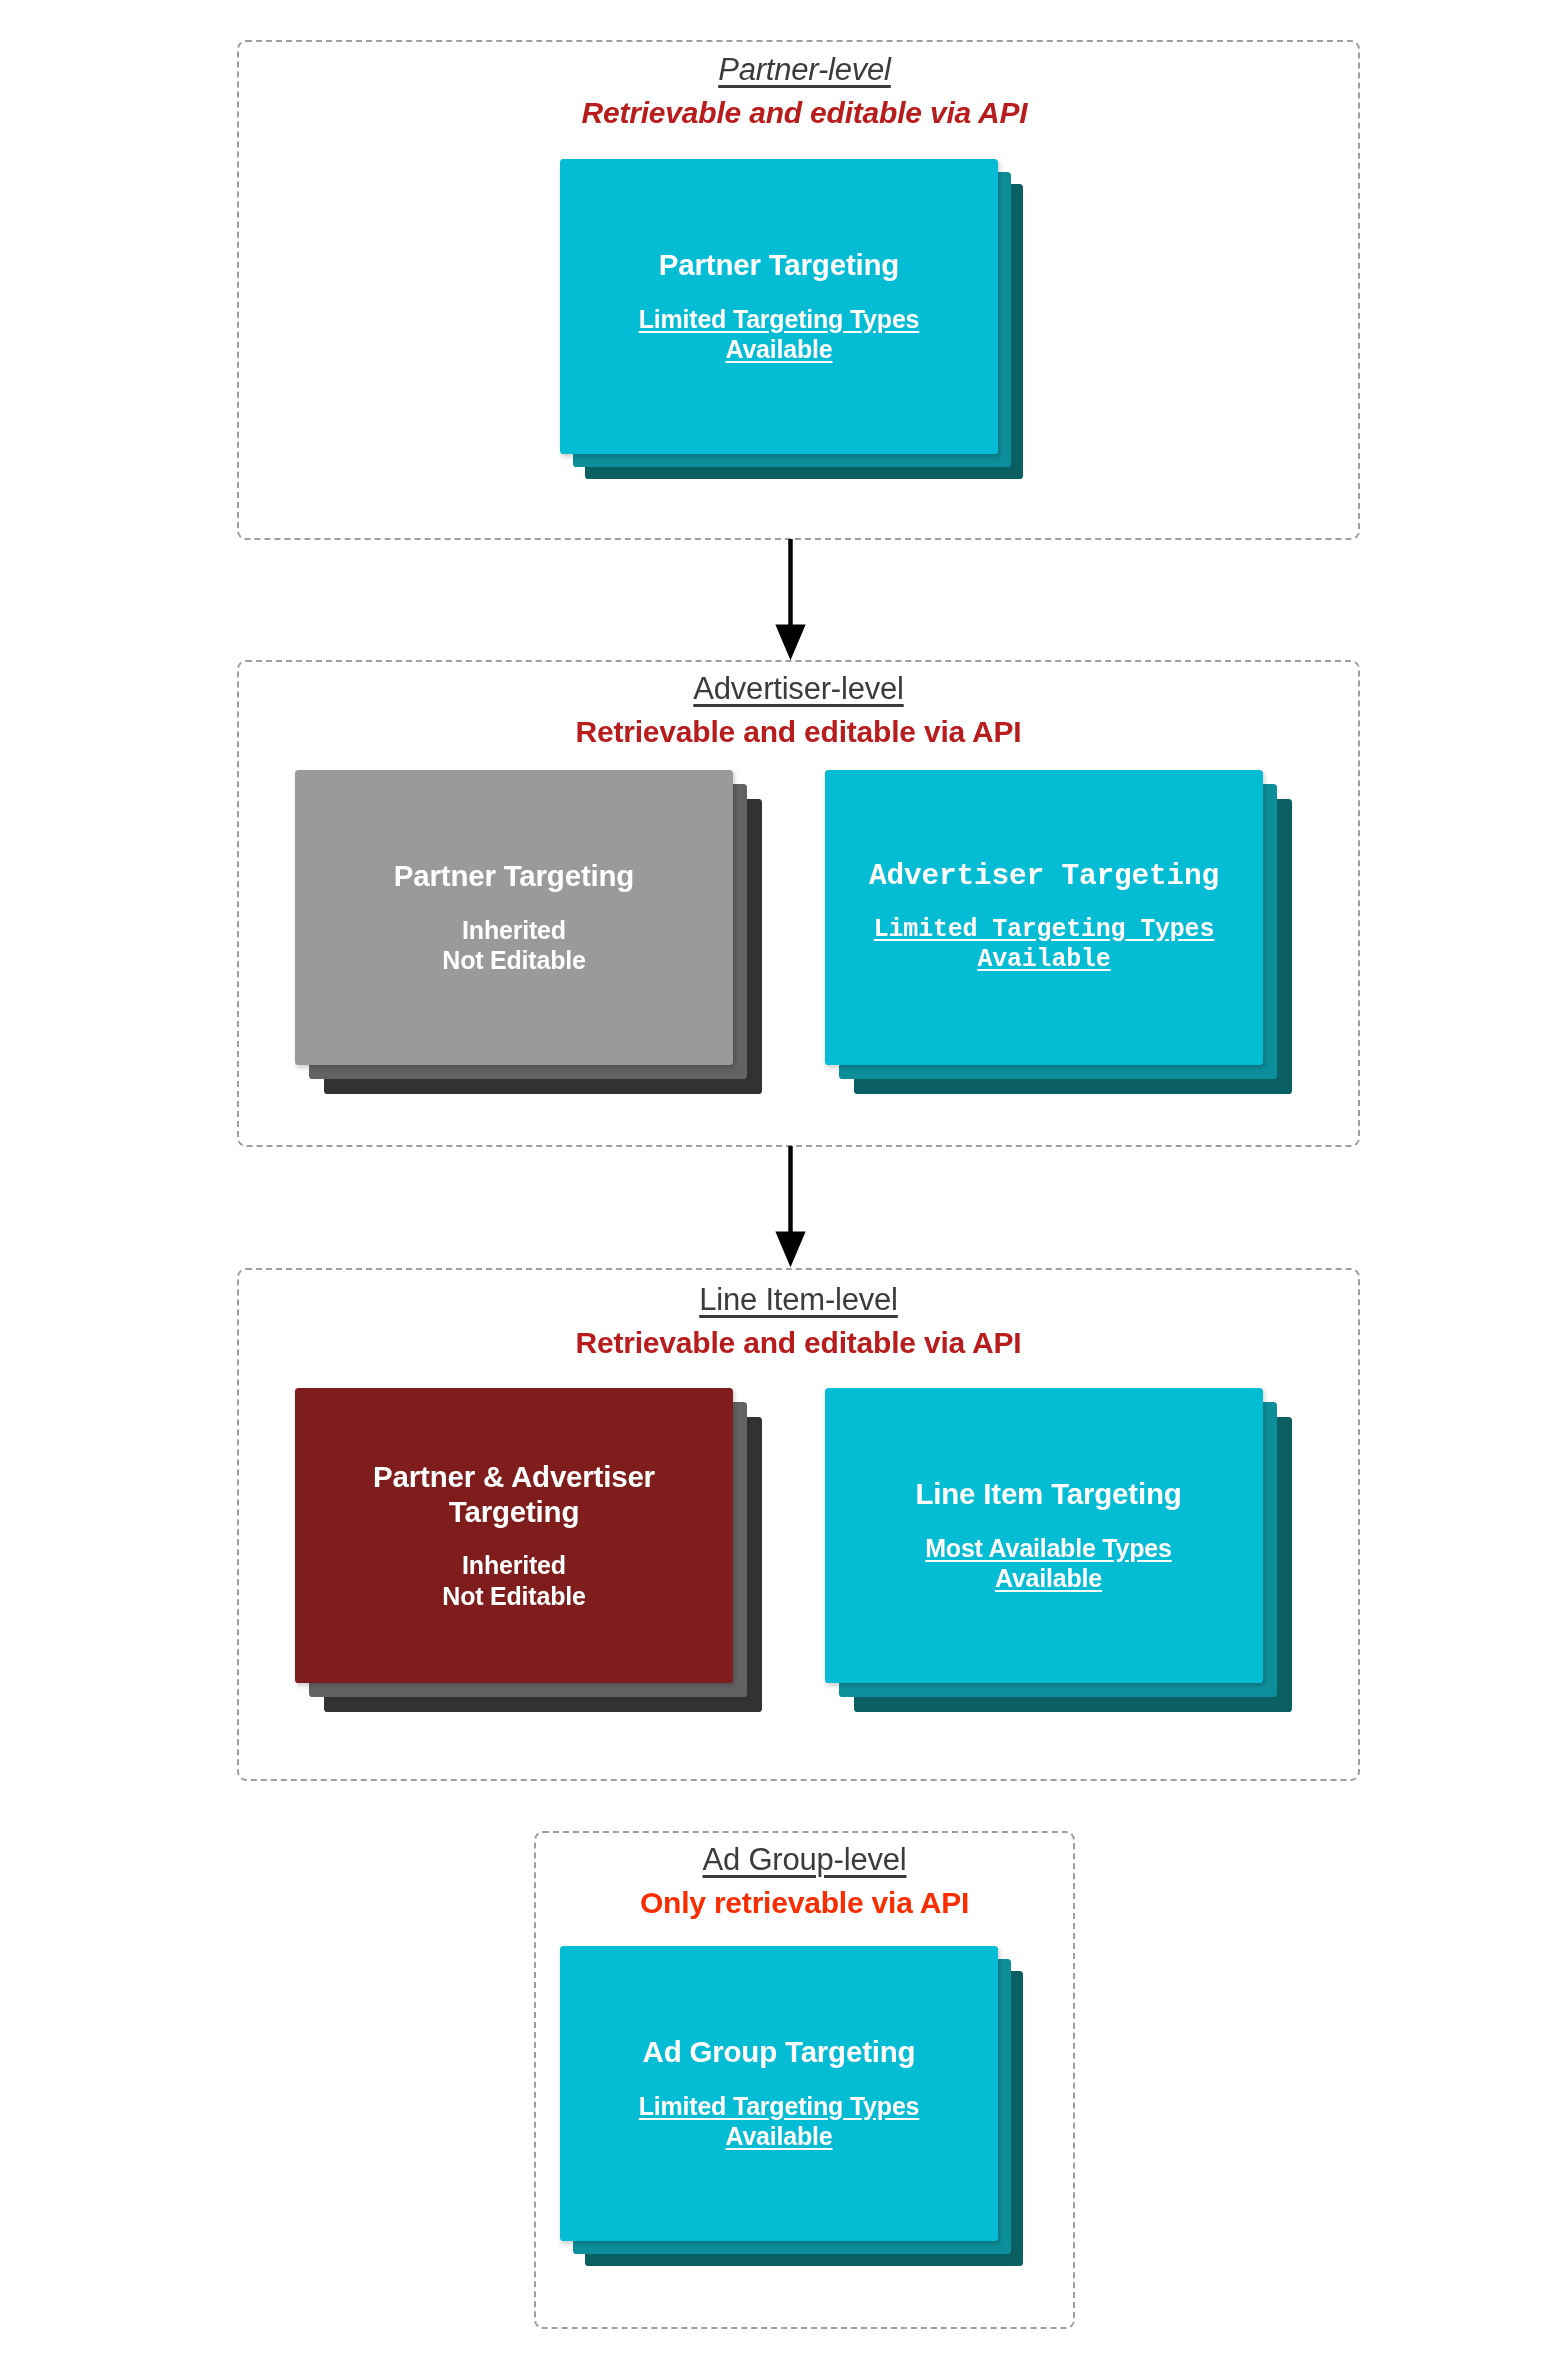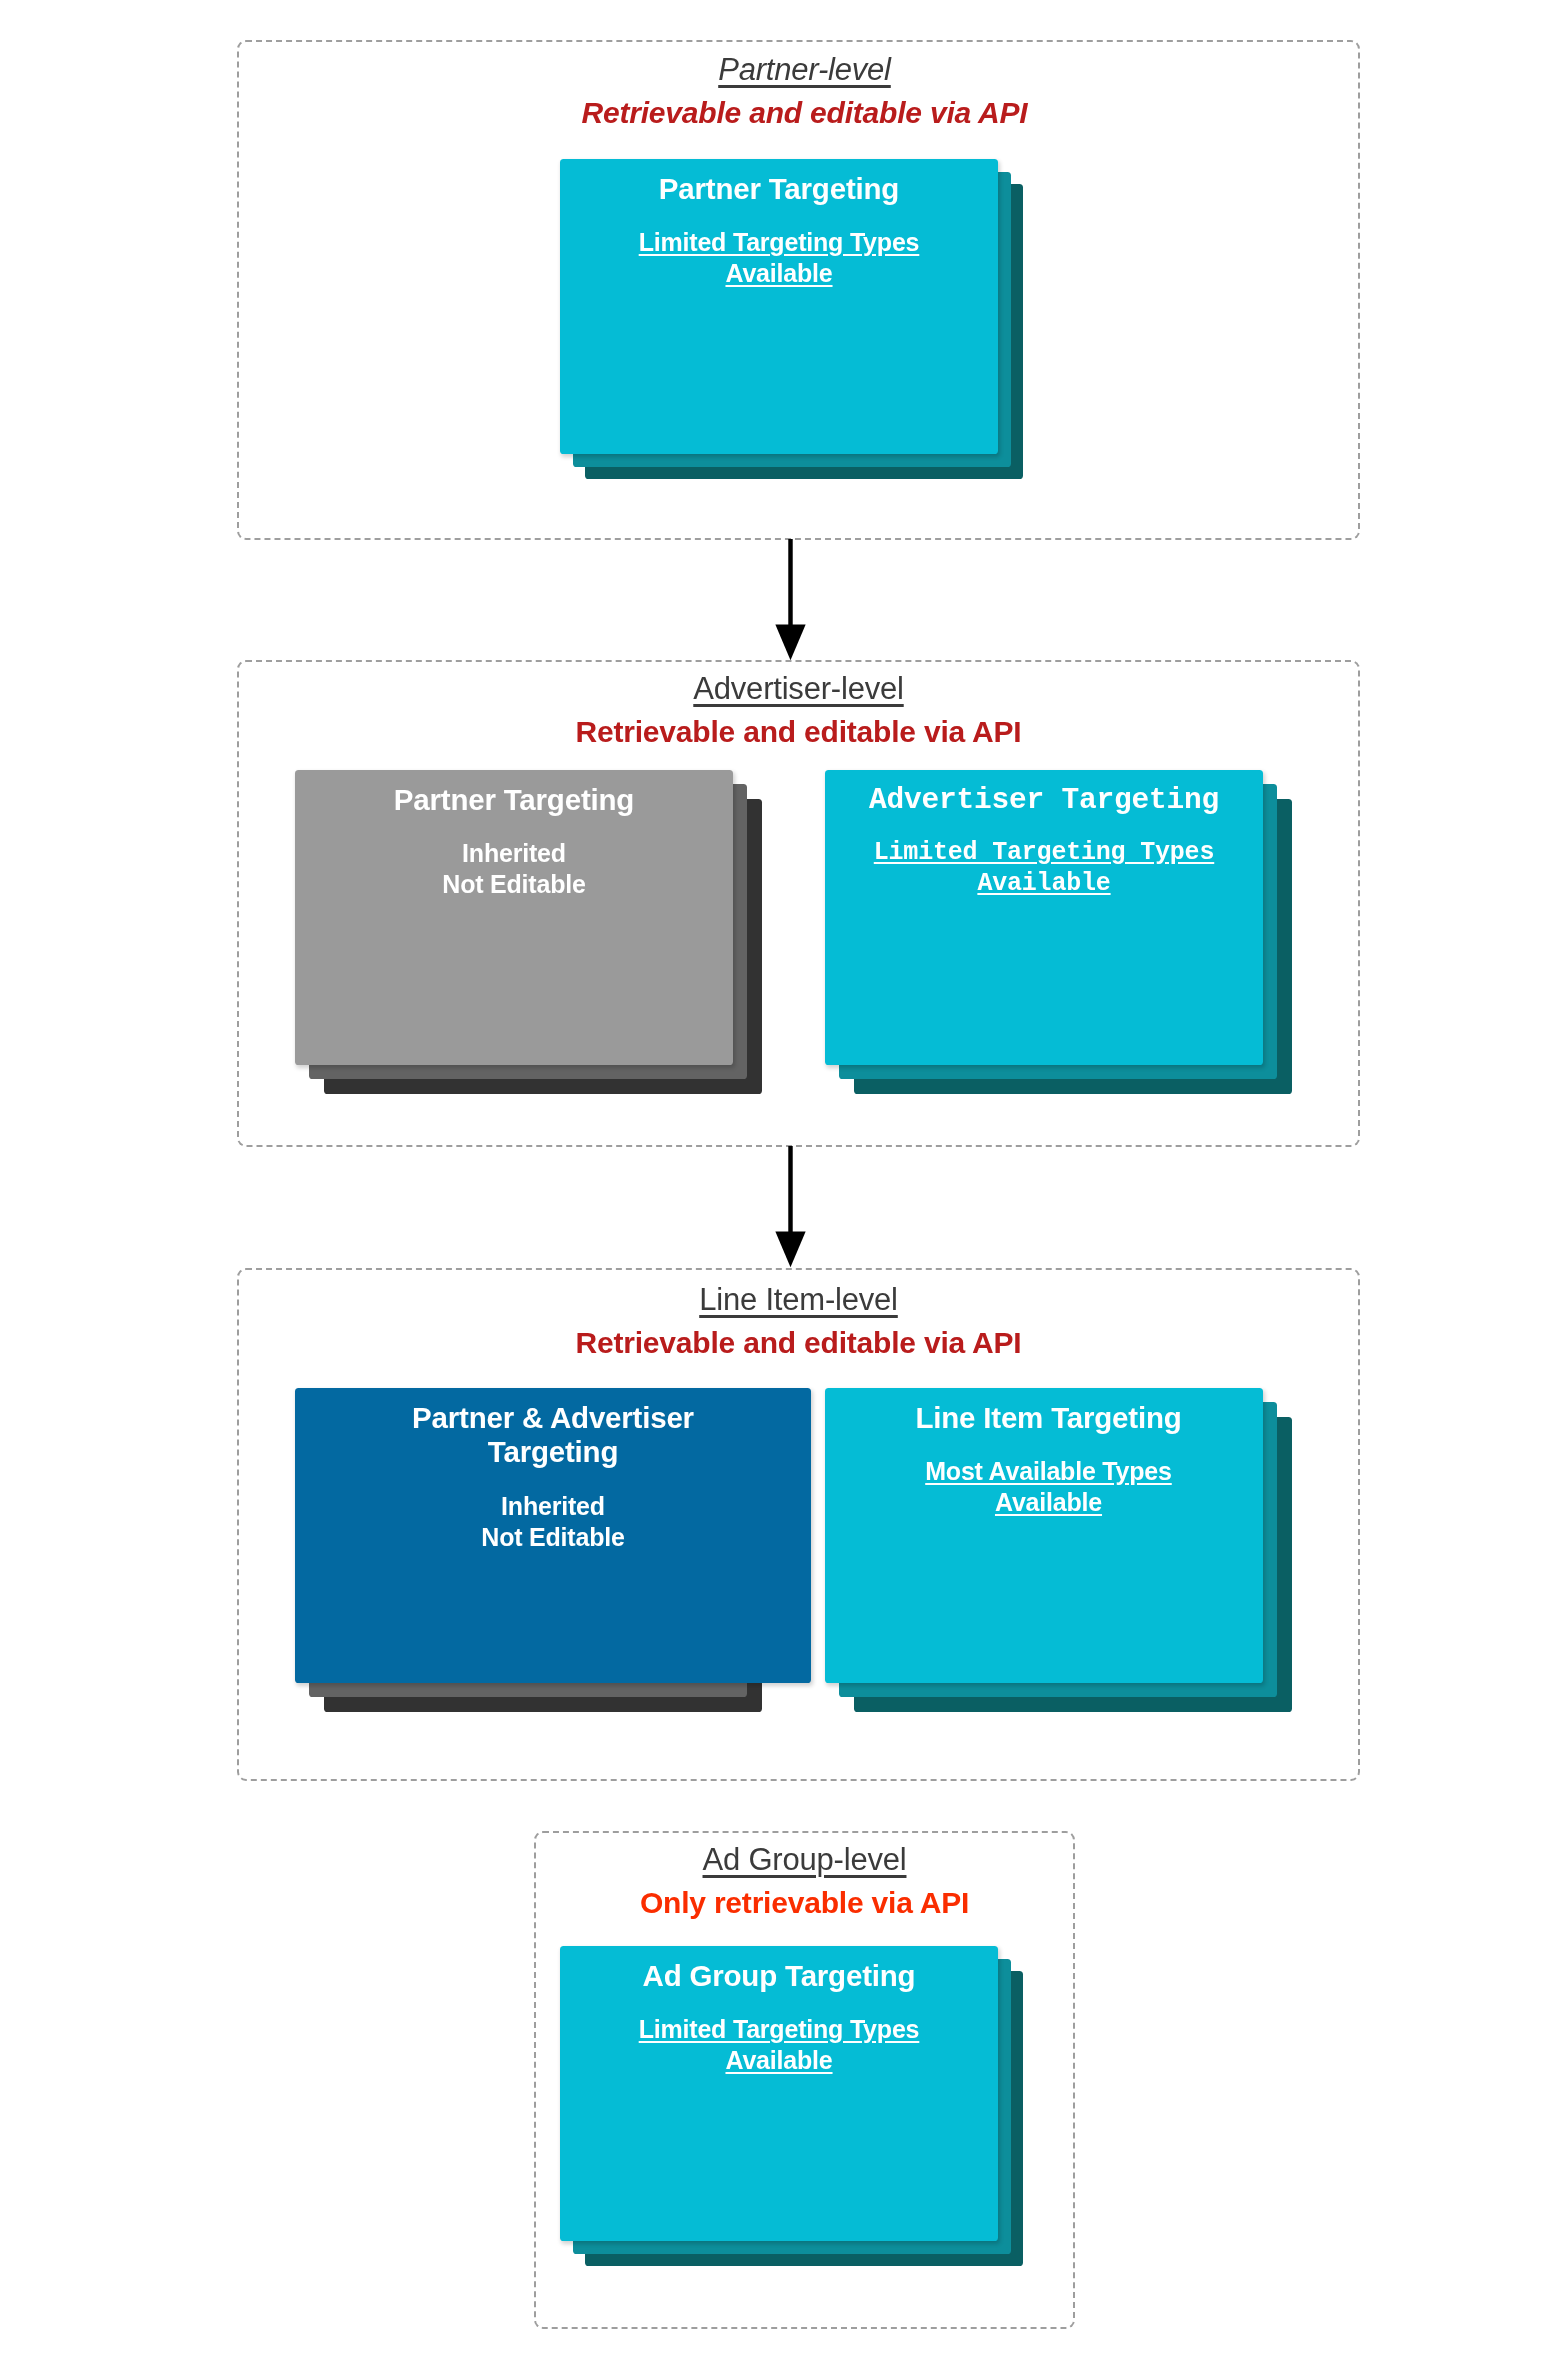--- a/index.html
+++ b/index.html
@@ -63,21 +63,21 @@
     position: absolute;
     border-radius: 3.6px;
     box-sizing: border-box;
   }
   .card-layer.back2 { }
   .card-layer.back1 { }
   .card-layer.front {
     display: flex;
     flex-direction: column;
     align-items: center;
-    justify-content: flex-start;
+    justify-content: center;
     padding: 12.5px 23px;
     box-shadow: 1.8px 2.7px 4.5px rgba(0,0,0,0.18);
   }
 
   .card-title {
     display: block;
     width: 100%;
     text-align: center;
     color: #ffffff;
     font-weight: bold;
@@ -172,21 +172,21 @@
 <div class="level-box" style="left:237px; top:1268px; width:1123px; height:513px;"></div>
 
 <div class="level-header" style="left:237px; top:1281px; width:1123px;">
   <span class="level-title">Line Item-level</span>
   <span class="level-subtitle">Retrievable and editable via API</span>
 </div>
 
 <div class="card-stack" style="left:295px; top:1388px; width:473px; height:357px;">
   <div class="card-layer back2" style="left:29px; top:29px; width:438px; height:295px; background:#323232;"></div>
   <div class="card-layer back1" style="left:14.3px; top:14.3px; width:438px; height:295px; background:#636363;"></div>
-  <div class="card-layer front" style="left:0px; top:0px; width:516px; height:295px; background:#0369a1;">
+  <div class="card-layer front" style="left:0px; top:0px; width:438px; height:295px; background:#7f1d1d;">
     <span class="card-title">
       <span>Partner &amp; Advertiser</span><br>
       <span>Targeting</span>
     </span>
     <span class="card-sub">
       <span>Inherited</span><br>
       <span>Not Editable</span>
     </span>
   </div>
 </div>

